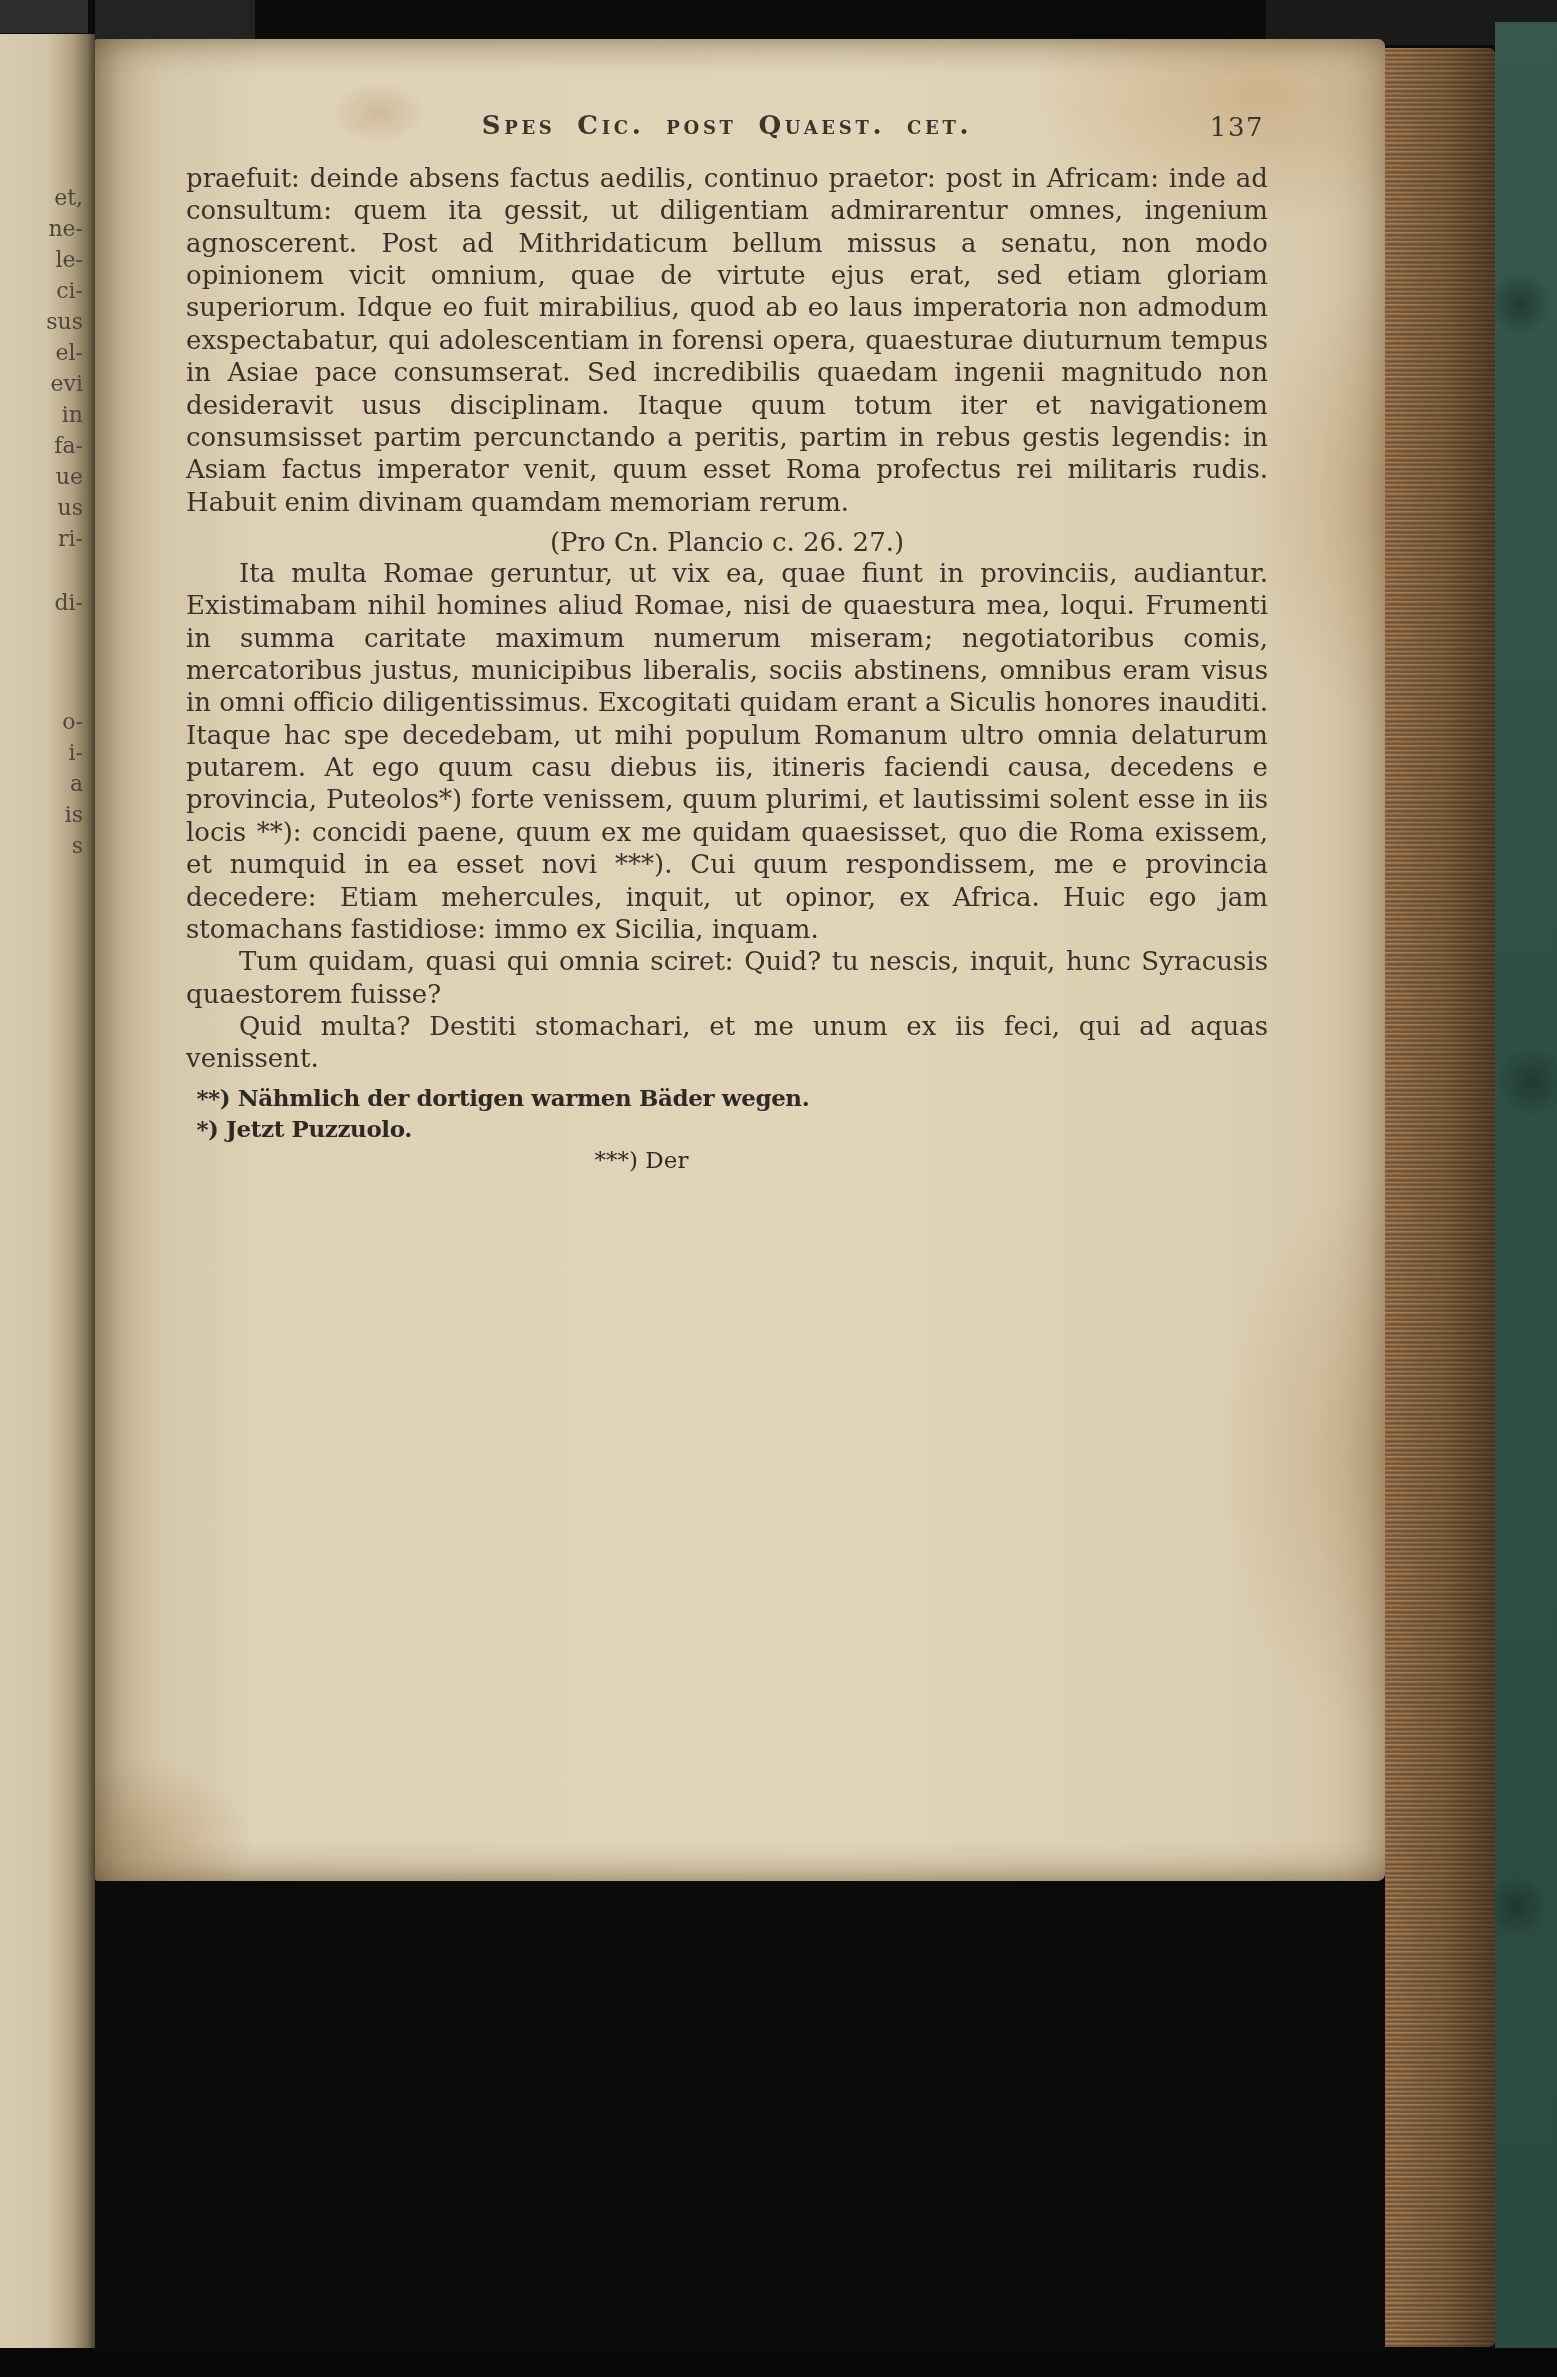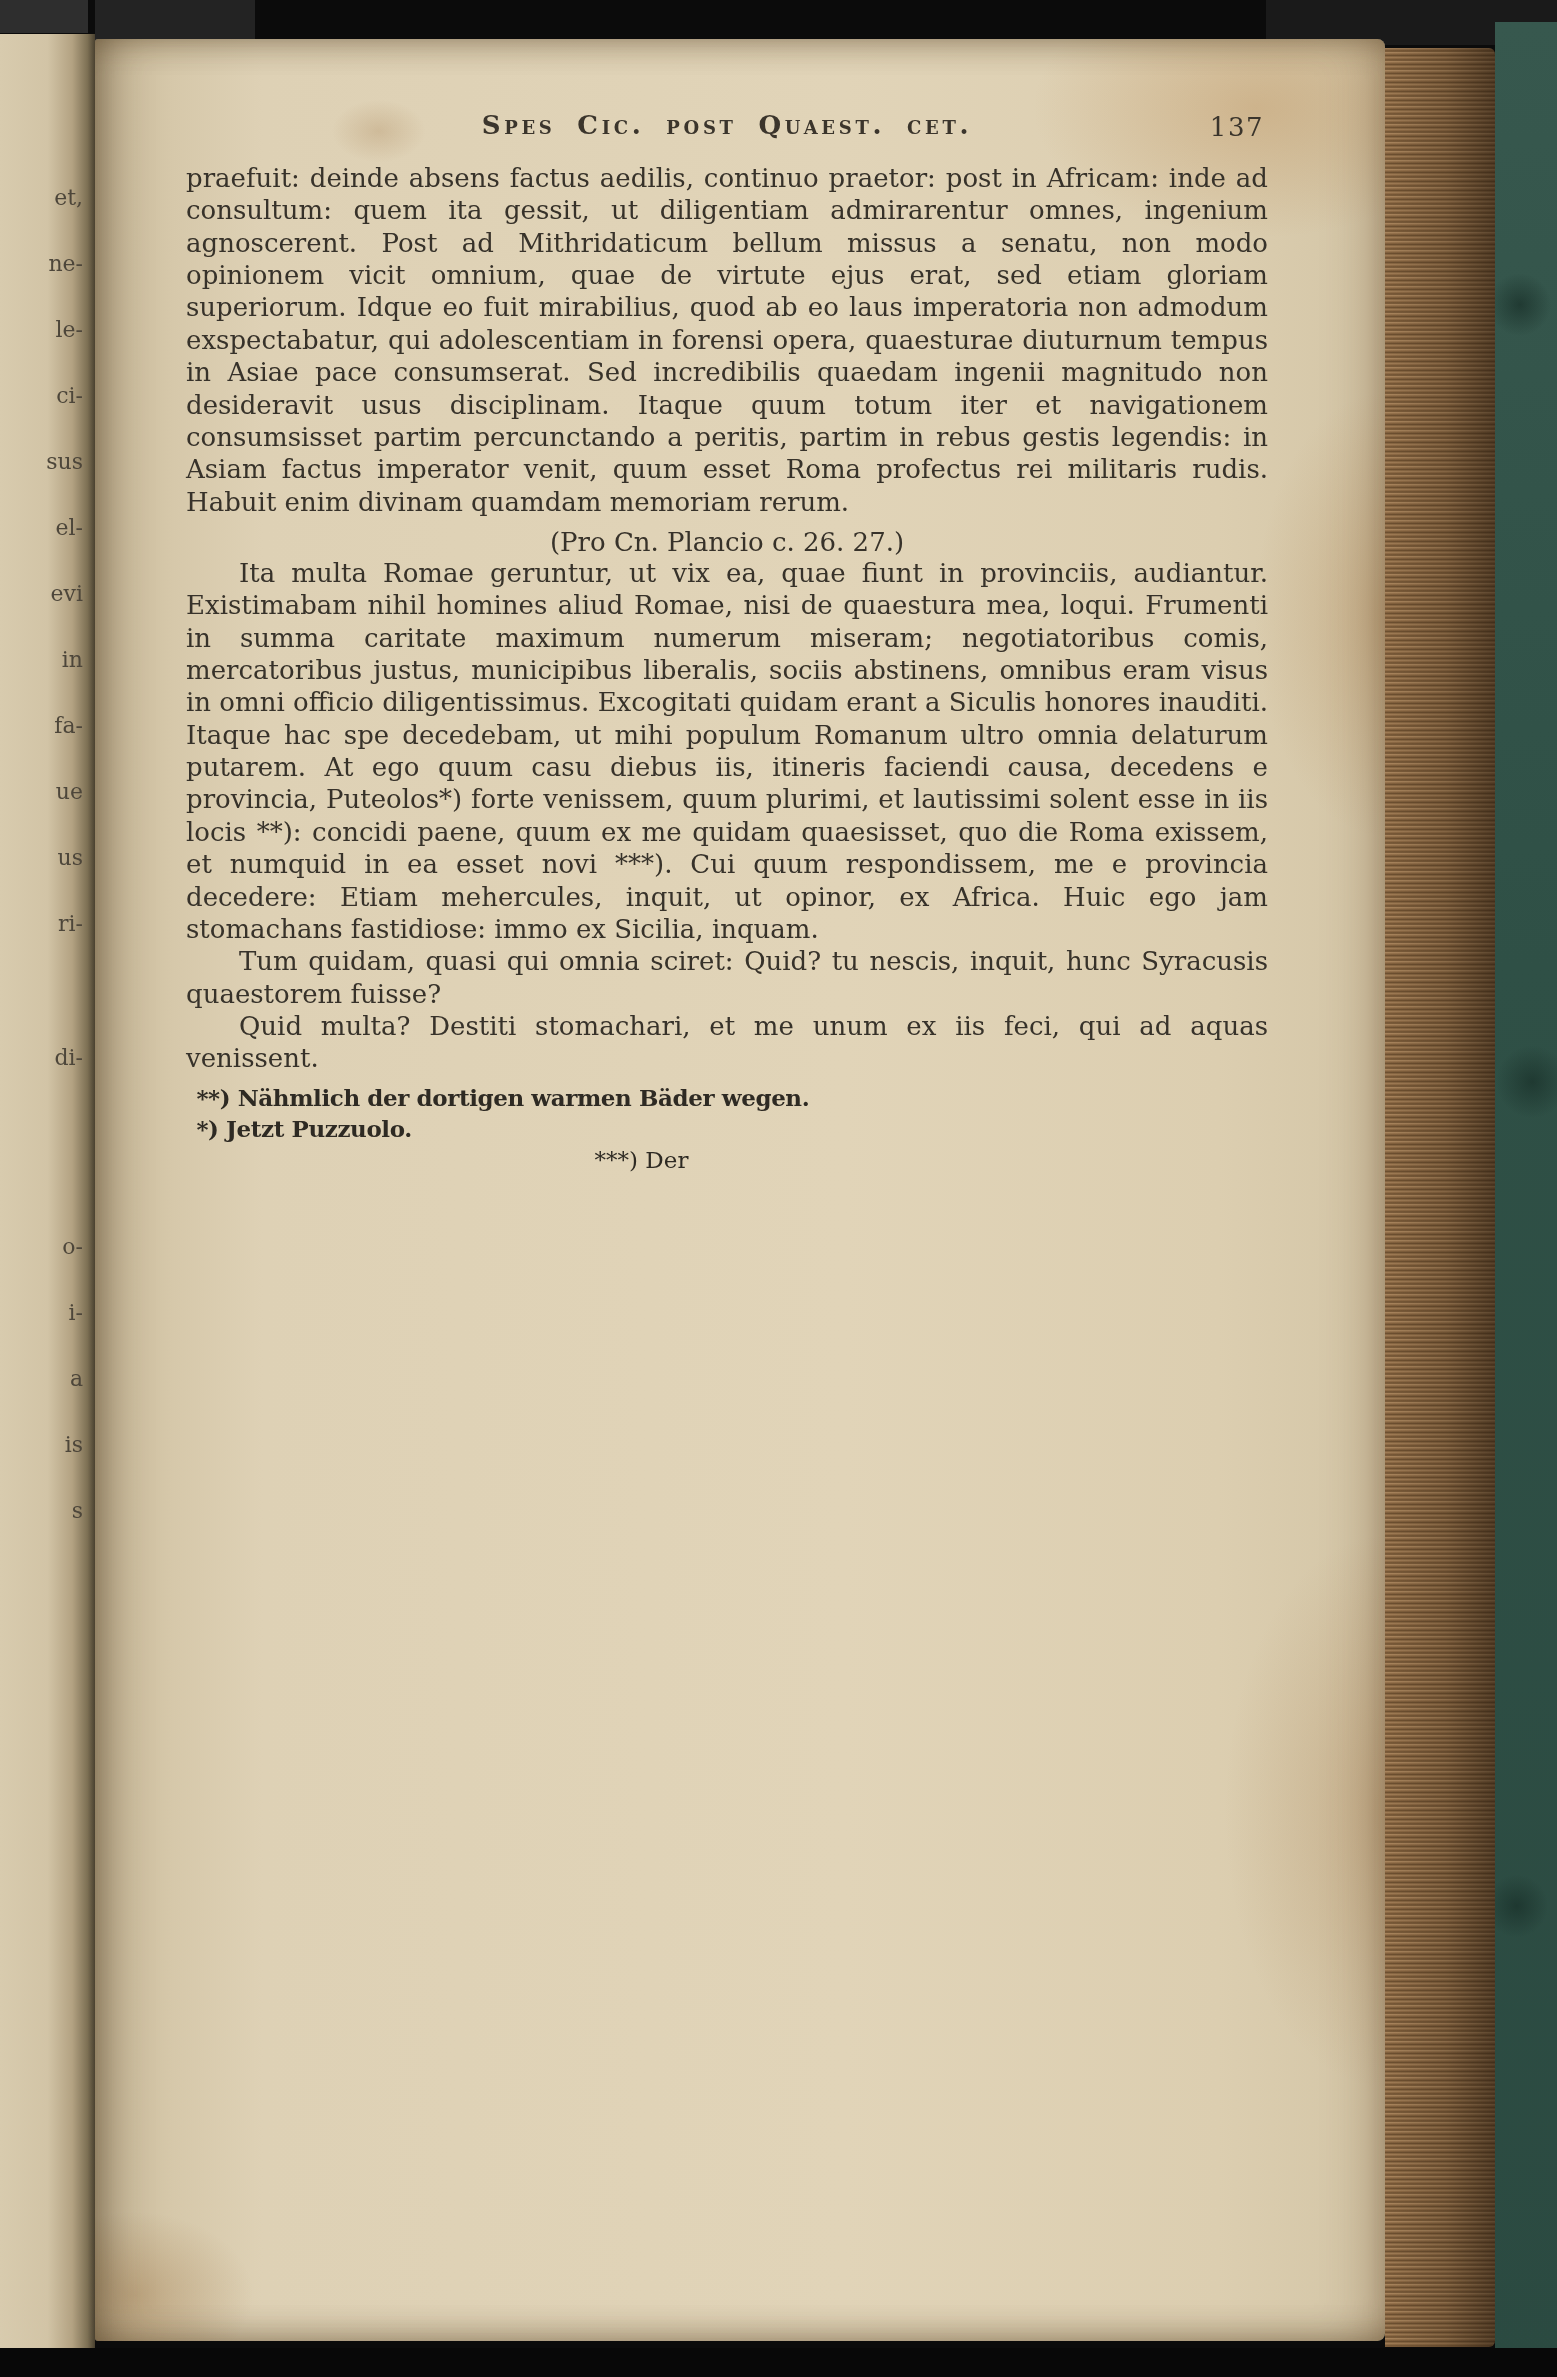--- a/index.html
+++ b/index.html
@@ -17,29 +17,29 @@
   .gray-block-c { position:absolute; left:1266px; top:0; width:291px; height:45px; background:#1a1a1a; }
 
   
   .left-page {
     position:absolute; left:0; top:34px; width:95px; height:2314px;
     background:linear-gradient(90deg,#d8cbae 0%,#d2c4a6 50%,#b3a282 76%,#7d7054 92%,#4a4130 100%);
   }
   .margin-frags {
     position:absolute; right:12px; top:148px;
     display:flex; flex-direction:column; align-items:flex-end;
-    color:#4d463a; font-size:22px;gap:35px;
+    color:#4d463a; font-size:22px;
   }
   .margin-frags .frag { height:31px; line-height:31px; white-space:nowrap; }
   .frag-spacer-a { height:33px; }
   .frag-spacer-b { height:88px; }
 
   
   .main-page {
-    position:absolute; left:95px; top:39px; width:1290px; height:2302px;
+    position:absolute; left:95px; top:39px; width:1290px; height:1842px;
     border-radius:3px 7.4px 7.4px 3px;
     background:
       radial-gradient(ellipse 319px 186px at 90% 3%,  rgba(176,122,62,0.30), rgba(176,122,62,0) 70%),
       radial-gradient(ellipse 186px 319px at 100% 25%, rgba(162,112,56,0.26), rgba(162,112,56,0) 70%),
       radial-gradient(ellipse 223px 386px at 100% 77%, rgba(150,100,50,0.24), rgba(150,100,50,0) 72%),
       radial-gradient(ellipse 171px 119px at 3% 98%,  rgba(140,95,45,0.30),  rgba(140,95,45,0) 70%),
       radial-gradient(ellipse 67px 45px at 22% 4%,    rgba(150,105,55,0.22), rgba(150,105,55,0) 70%),
       linear-gradient(90deg,#c6b696 0%,#d6c8aa 6%,#ded1b5 13%,#e1d4b8 58%,#dcceb0 87%,#d3c5a6 100%);
     box-shadow:
       inset 25px 0 45px -18px rgba(70,52,30,0.55),

